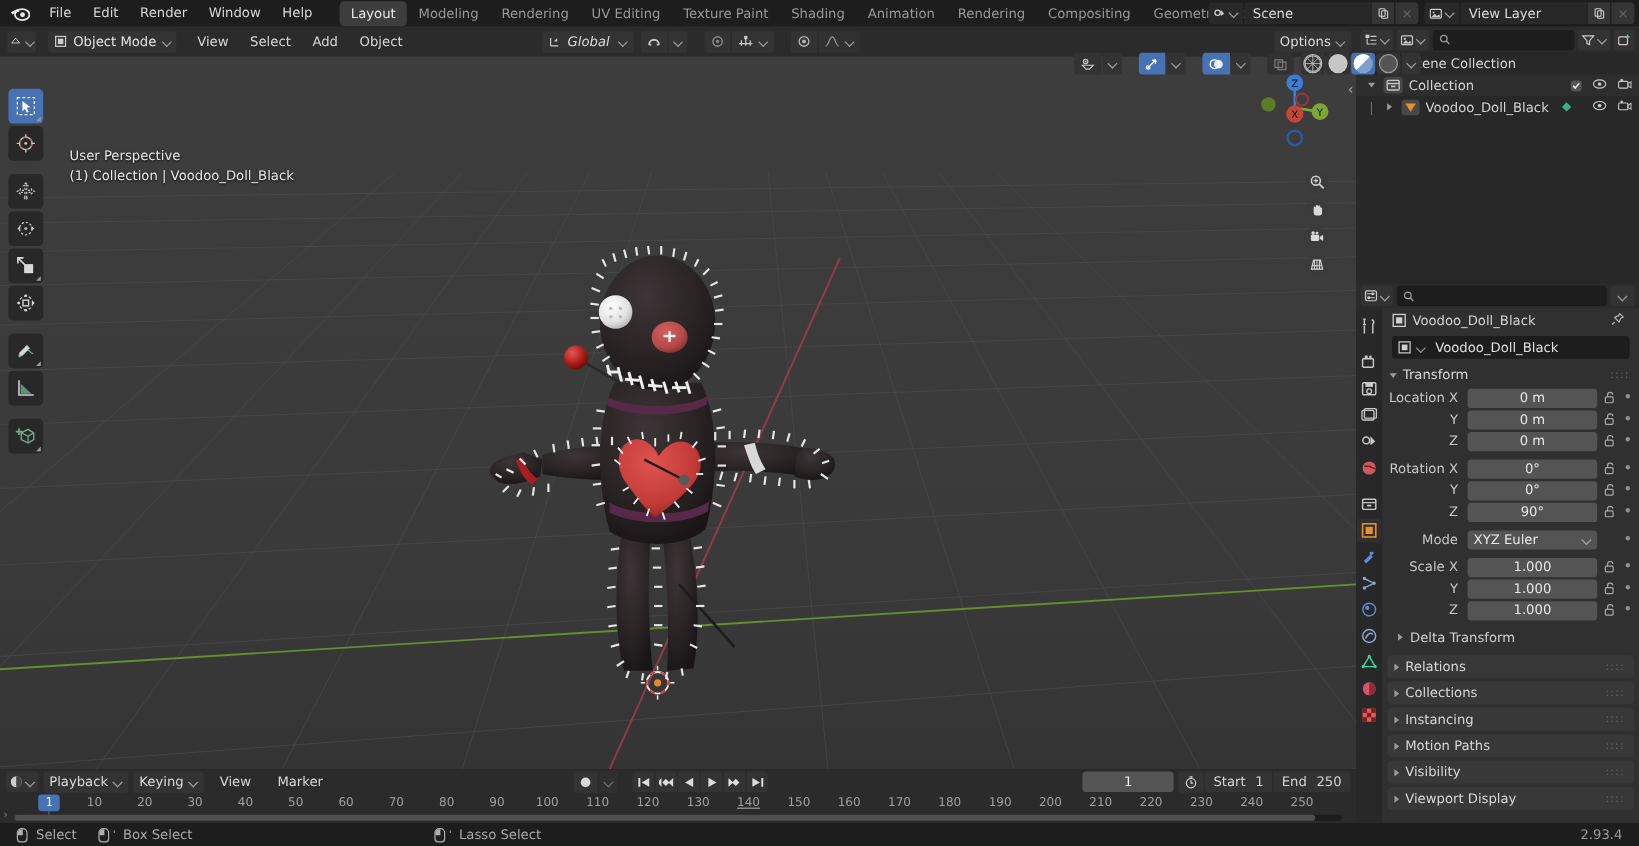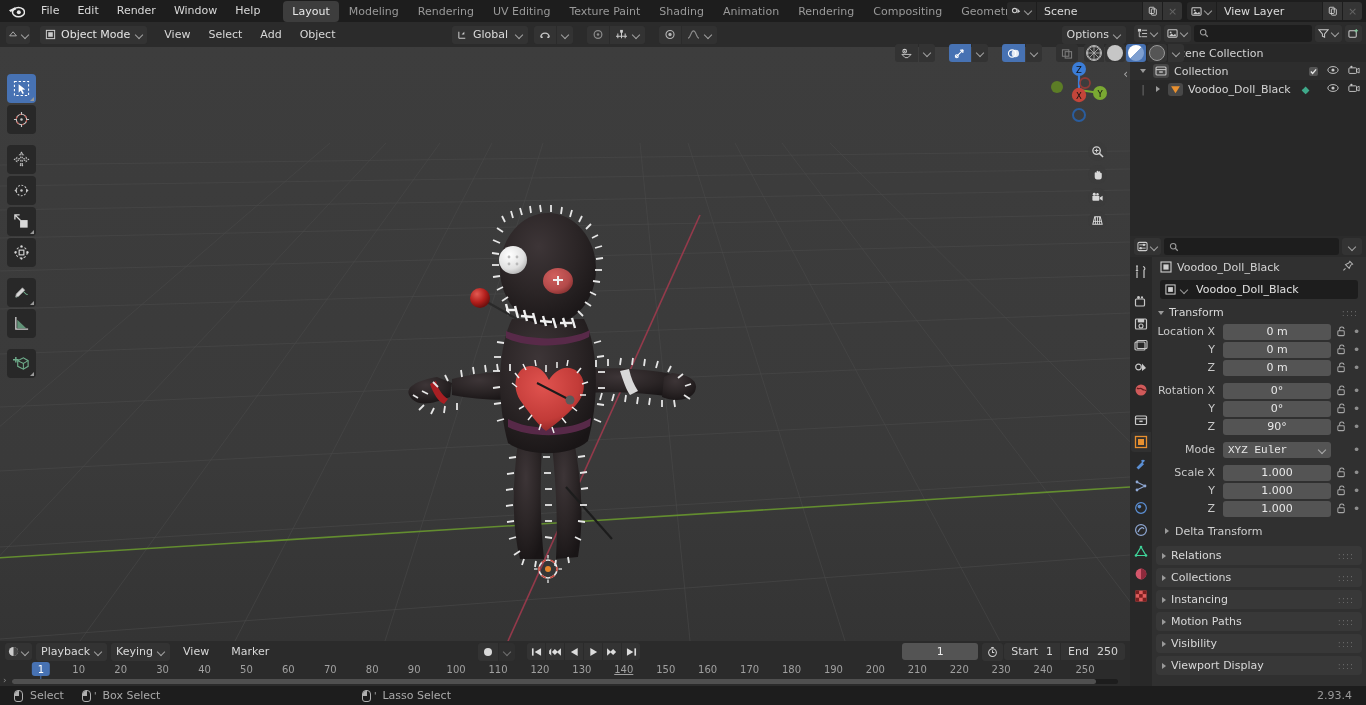--- a/index.html
+++ b/index.html
@@ -162,21 +162,21 @@
   .panel-hdr.boxed { background:#383838; border-radius:4px; margin:3px 4px 0 4px; }
   .grip { position:absolute; right:8px; color:#6a6a6a; font-size:9px; letter-spacing:1px; line-height:6px;}
   .prop-row {
     display:flex; align-items:center; height:17px; margin:1px 4px 0 4px; gap:4px;
   }
   .prop-label { width:63px; text-align:right; font-size:11px; color:#c8c8c8; padding-right:4px;}
   .prop-val {
     flex:1; height:16px; background:#545454; border-radius:3px; display:flex;
     align-items:center; justify-content:center; font-size:11px; color:#e8e8e8;
   }
-  .prop-val.dropdown { background:#545454; justify-content:space-between; padding:0 5px;font-family:Liberation Mono, monospace;}
+  .prop-val.dropdown { background:#545454; justify-content:space-between; padding:0 5px;}
   .lock { width:12px; display:flex; align-items:center; justify-content:center;}
   .dot { width:11px; display:flex; align-items:center; justify-content:center; color:#8e8e8e; font-size:13px; line-height:10px;}
   .subpanel { height:18px; display:flex; align-items:center; gap:6px; padding-left:13px; font-size:11px; color:#cfcfcf;}
 
   
   .timeline {
     position:absolute; left:0; top:641px; width:1130px; height:45px; background:#2b2b2b;
   }
   .tl-header { height:21px; display:flex; align-items:center; padding-left:5px; gap:4px;}
   .tl-ruler { position:relative; height:16px; background:#2b2b2b; }
@@ -307,21 +307,21 @@
         <span>Object Mode</span>
       </span>
       <span class="chev"></span>
     </div>
     <div style="width:8px;"></div>
     <div class="menu-item">View</div>
     <div class="menu-item">Select</div>
     <div class="menu-item">Add</div>
     <div class="menu-item">Object</div>
 
-    <div style="position:absolute;left:452px;display:flex;align-items:flex-start;gap:6px;">
+    <div style="position:absolute;left:452px;display:flex;align-items:flex-start;gap:6px;font-style:italic;">
       <div class="hdr-btn" style="min-width:76px;justify-content:space-between;">
         <span style="display:flex;align-items:center;gap:5px;">
           <svg width="11" height="11" viewBox="0 0 12 12">
               <path d="M2 10 L2 3 M2 10 L9 10" stroke="#ccc" stroke-width="1.1" fill="none"></path>
               <path d="M5 6 L8 3 L8 6 Z" fill="#ccc"></path>
             </svg>
           <span>Global</span>
         </span>
         <span class="chev"></span>
       </div>
@@ -689,20 +689,24 @@
         <circle r="9" fill="none" stroke="#e8e8e8" stroke-width="1.6"></circle>
         <circle r="9" fill="none" stroke="#c4453a" stroke-width="1.6" stroke-dasharray="4.7 4.7" stroke-dashoffset="2.35"></circle>
         <circle r="3" fill="#e8872b"></circle>
         <line x1="0" y1="-14" x2="0" y2="-10.5" stroke="#e8e8e8" stroke-width="1.3"></line>
         <line x1="0" y1="10.5" x2="0" y2="14" stroke="#e8e8e8" stroke-width="1.3"></line>
         <line x1="-14" y1="0" x2="-10.5" y2="0" stroke="#e8e8e8" stroke-width="1.3"></line>
         <line x1="10.5" y1="0" x2="14" y2="0" stroke="#e8e8e8" stroke-width="1.3"></line>
       </g>
     </svg>
 
+    <div class="vp-overlay-text">
+      <div>User Perspective</div>
+      <div>(1) Collection | Voodoo_Doll_Black</div>
+    </div>
 
     <div class="vp-tools">
       <div class="tool-btn active tool-corner">
         <svg width="17" height="17" viewBox="0 0 18 18">
             <rect x="1.5" y="1.5" width="15" height="15" fill="none" stroke="#ffffff" stroke-width="1.1" stroke-dasharray="2.5 2"></rect>
             <path d="M6 4.5 L13 10 L9.6 10.4 L11.6 14 L10 14.8 L8.2 11.2 L6 13.5 Z" fill="#fff"></path>
           </svg>
       </div>
       <div class="tool-btn">
         <svg width="17" height="17" viewBox="0 0 18 18">

